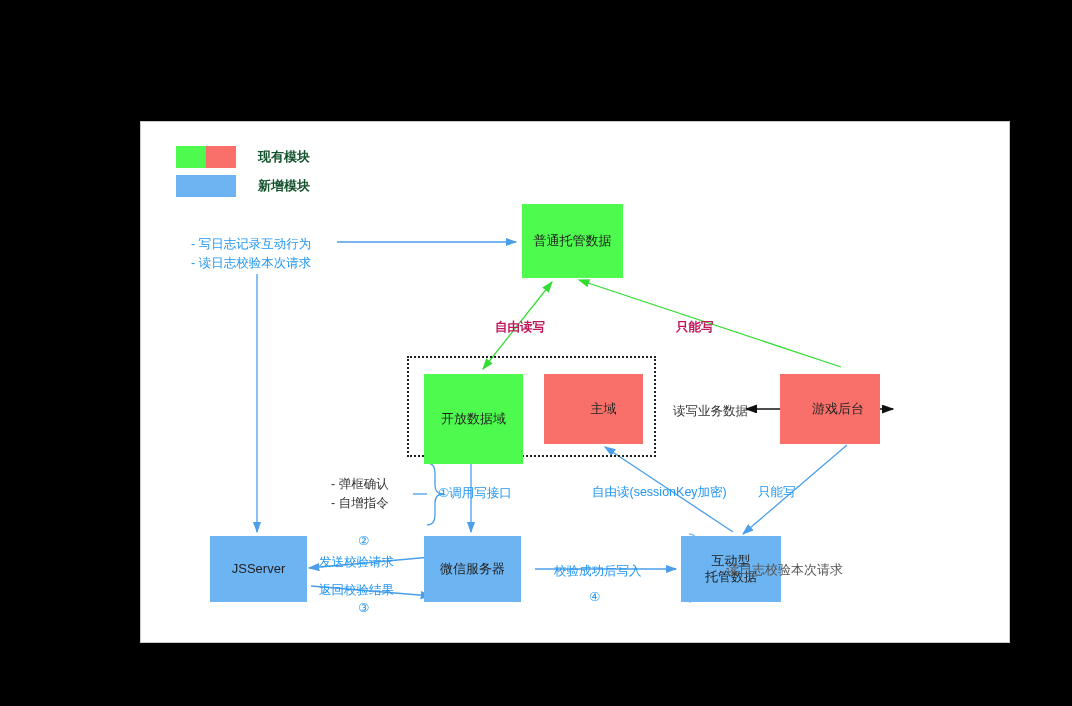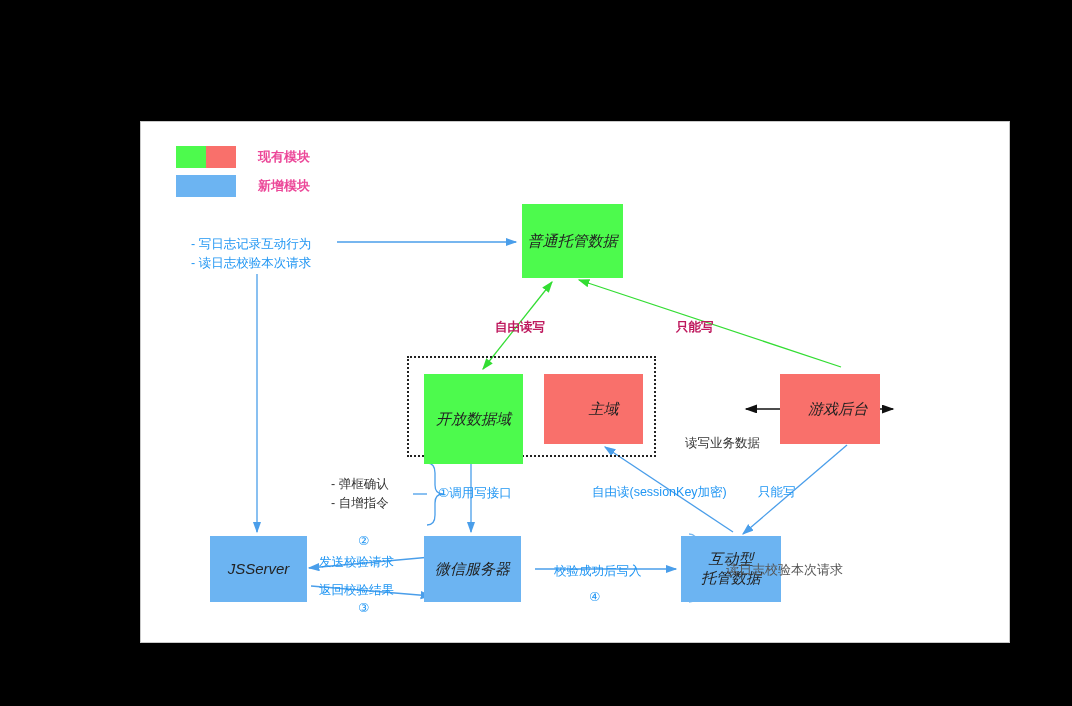--- a/index.html
+++ b/index.html
@@ -1,34 +1,34 @@
 <!DOCTYPE html>
 <html><head>
 <meta charset="utf-8">
 <style>
   html,body{margin:0;padding:0;background:#000;}
   body{width:1072px;height:706px;overflow:hidden;font-family:"Liberation Sans","DejaVu Sans",sans-serif;}
   #stage{position:relative;width:1072px;height:706px;background:#000;}
   #canvas{position:absolute;left:140px;top:121px;width:870px;height:522px;background:#fff;border:1px solid #c9c9c9;box-sizing:border-box;}
   svg#wires{position:absolute;left:0;top:0;width:870px;height:522px;overflow:visible;}
-  .node{position:absolute;box-sizing:border-box;display:flex;align-items:center;justify-content:center;text-align:center;color:#222;font-size:15px;line-height:1.25;font-style:italic;}
+  .node{position:absolute;box-sizing:border-box;display:flex;align-items:center;justify-content:center;text-align:center;color:#222;font-size:13px;line-height:1.25;}
   .green{background:#4dfa4d;}
   .red{background:#f9706b;}
   .blue{background:#6cb4f2;}
   .dotbox{position:absolute;border:2px dotted #222;box-sizing:border-box;background:transparent;}
   .lbl{position:absolute;font-size:12.5px;white-space:pre;line-height:1.45;}
   .lbl-blue{color:#2196f3;}
   .lbl-green{color:#be185d;font-weight:bold;}
   .lbl-dark{color:#333;}
   .lbl-gray{color:#555;}
   .legend{position:absolute;display:flex;align-items:center;}
   .sw{width:60px;height:22px;}
   .sw.split{width:60px;height:22px;display:flex;}
   .sw.split i{display:block;width:30px;height:22px;}
-  .legend-text{margin-left:22px;font-size:13px;font-weight:bold;color:#ec4899;text-align:center;}
+  .legend-text{margin-left:22px;font-size:13px;font-weight:bold;color:#14532d;text-align:center;}
   .num{position:absolute;font-size:12.5px;color:#2196f3;}
 </style>
 </head>
 <body>
 
 <div id="stage">
   <div id="canvas">
 
     <svg id="wires" viewBox="0 0 870 522">
       <defs>
@@ -125,21 +125,21 @@
       <span>互动型</span>
       <span>托管数据</span>
     </div>
 
     <div class="lbl lbl-blue" style="left:50px;top:113px;">- 写日志记录互动行为</div>
     <div class="lbl lbl-blue" style="left:50px;top:132px;">- 读日志校验本次请求</div>
 
     <div class="lbl lbl-green" style="left:354px;top:196px;">自由读写</div>
     <div class="lbl lbl-green" style="left:535px;top:196px;">只能写</div>
 
-    <div class="lbl lbl-dark" style="left:544px;top:280px;margin-top:32px;">读写业务数据</div>
+    <div class="lbl lbl-dark" style="left:532px;top:280px;">读写业务数据</div>
 
     <div class="lbl lbl-dark" style="left:190px;top:353px;">- 弹框确认</div>
     <div class="lbl lbl-dark" style="left:190px;top:372px;">- 自增指令</div>
     <div class="lbl lbl-blue" style="left:297px;top:362px;">①调用写接口</div>
 
     <div class="lbl lbl-blue" style="left:451px;top:361px;">自由读(sessionKey加密)</div>
     <div class="lbl lbl-blue" style="left:617px;top:361px;">只能写</div>
 
     <div class="num" style="left:217px;top:411px;">②</div>
     <div class="lbl lbl-blue" style="left:178px;top:431px;">发送校验请求</div>

